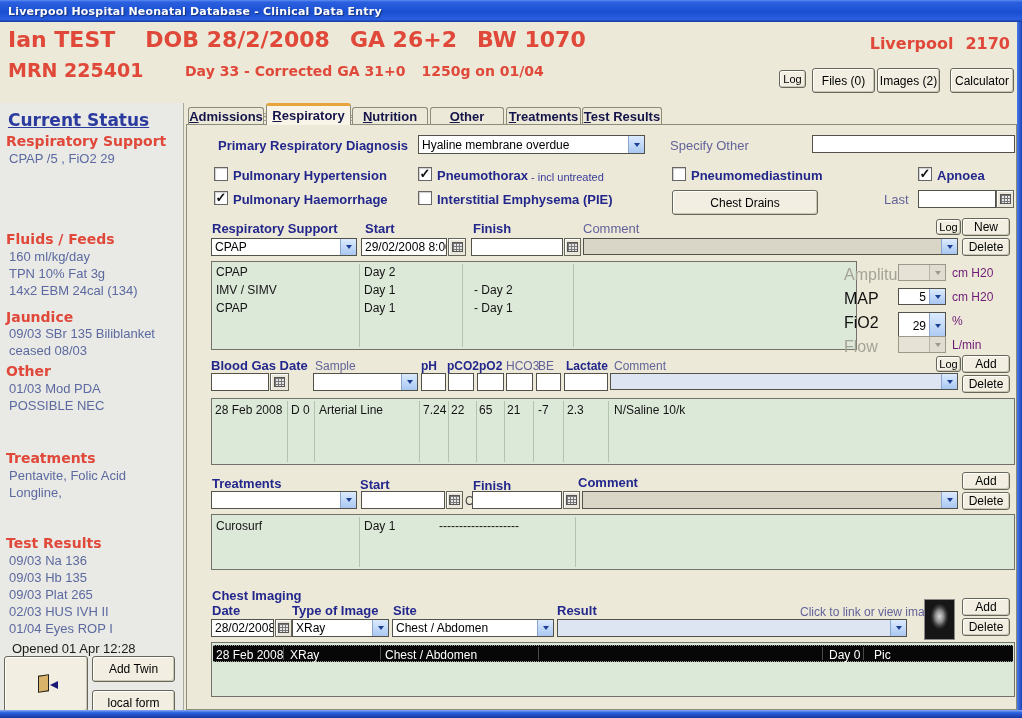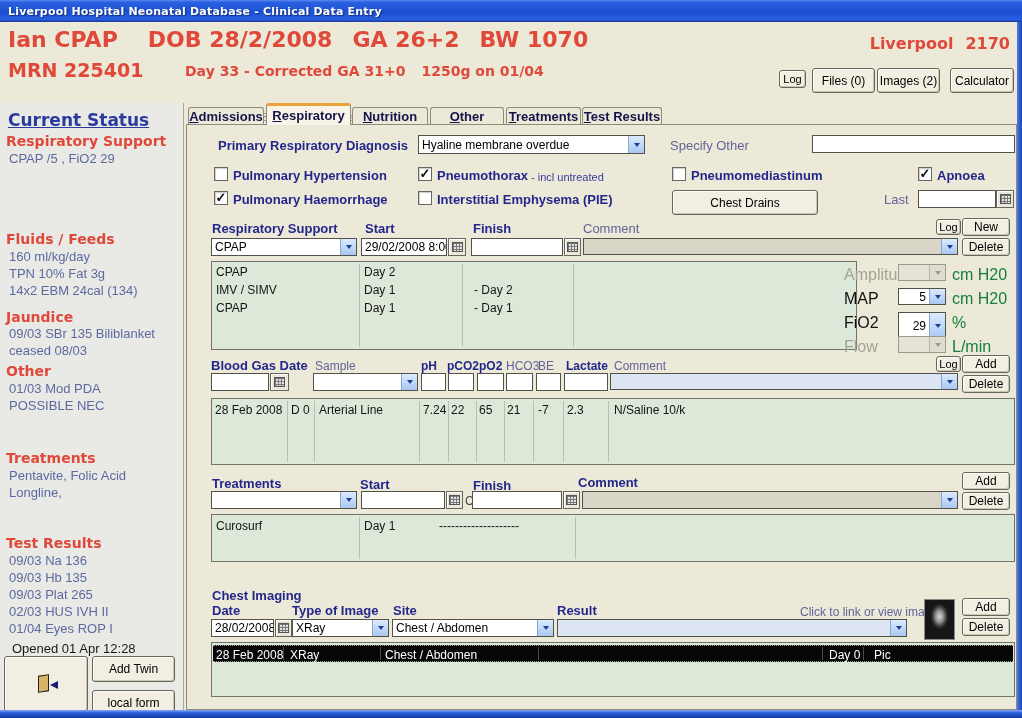--- a/index.html
+++ b/index.html
@@ -61,21 +61,21 @@
 
   .listbox { position:absolute; background:#dce8d8; border:1px solid #72726a; }
   .vline { position:absolute; top:2px; bottom:2px; width:1px; background:#b5c2af; }
   .cell { position:absolute; font-size:12px; color:#141414; white-space:nowrap; }
   .selrow { position:absolute; background:#070707; border-top:1px dotted #9a9a9a; border-bottom:1px dotted #9a9a9a; }
   .selrow .cell { color:#fff; }
   .selrow .vline { background:#4a4a4a; top:1px; bottom:1px; }
 
   .plabel { position:absolute; font-size:16px; color:#111; white-space:nowrap;margin-left:12px; }
   .plabel.dis { color:#a3a396; }
-  .unit { position:absolute; font-size:16px; color:#15803d; white-space:nowrap; }
+  .unit { position:absolute; font-size:12px; color:#701a75; white-space:nowrap; }
 
   
   .tab { position:absolute; background:#ece9d8; border:1px solid #8c8c78; border-bottom:none;
     border-radius:3px 3px 0 0; display:flex; justify-content:center; font-weight:bold; font-size:13px;
     color:#14144a; padding-top:1px; z-index:2; }
   .tab span { display:block; }
   .tab span::first-letter { text-decoration:underline; }
   .tab.active { background:#f8f5e8; border-top:3px solid #e8a33d; z-index:3; padding-top:2px; }
   .pline { position:absolute; background:#8c8c78; z-index:1; }
 
@@ -109,21 +109,21 @@
 </head>
 <body>
 
 <div id="app">
 
   <div class="titlebar">
     <span class="wt">Liverpool Hospital  Neonatal Database - Clinical Data Entry</span>
   </div>
 
   <div class="patline redbig">
-    <span class="nm">Ian CPAP</span>
+    <span class="nm">Ian TEST</span>
     <span>DOB 28/2/2008</span>
     <span>GA 26+2</span>
     <span>BW 1070</span>
   </div>
   <div class="mrn redbig">MRN 225401</div>
   <div class="dayline redbig">
     <span>Day 33 - Corrected GA 31+0</span>
     <span>1250g on 01/04</span>
   </div>
   <div class="hosp redbig">
@@ -391,21 +391,21 @@
     </span>
   <div class="combo gray" style="left:582px;top:491px;width:376px;height:18px">
     <span class="ct"></span>
     <span class="cbtn">
         <i></i>
       </span>
   </div>
   <div class="btn" style="left:962px;top:472px;width:48px;height:18px">Add</div>
   <div class="btn" style="left:962px;top:492px;width:48px;height:18px">Delete</div>
 
-  <div class="listbox" style="left:211px;top:514px;width:804px;height:48px">
+  <div class="listbox" style="left:211px;top:514px;width:804px;height:56px">
     <span class="vline" style="left:147px"></span>
     <span class="vline" style="left:363px"></span>
     <span class="cell" style="left:4px;top:4px">Curosurf</span>
     <span class="cell" style="left:152px;top:4px">Day 1</span>
     <span class="cell" style="left:227px;top:4px">--------------------</span>
   </div>
 
   <div class="lblb" style="left:212px;top:588px">Chest Imaging</div>
   <div class="lblb" style="left:212px;top:603px">Date</div>
   <div class="lblb" style="left:292px;top:603px">Type of Image</div>

